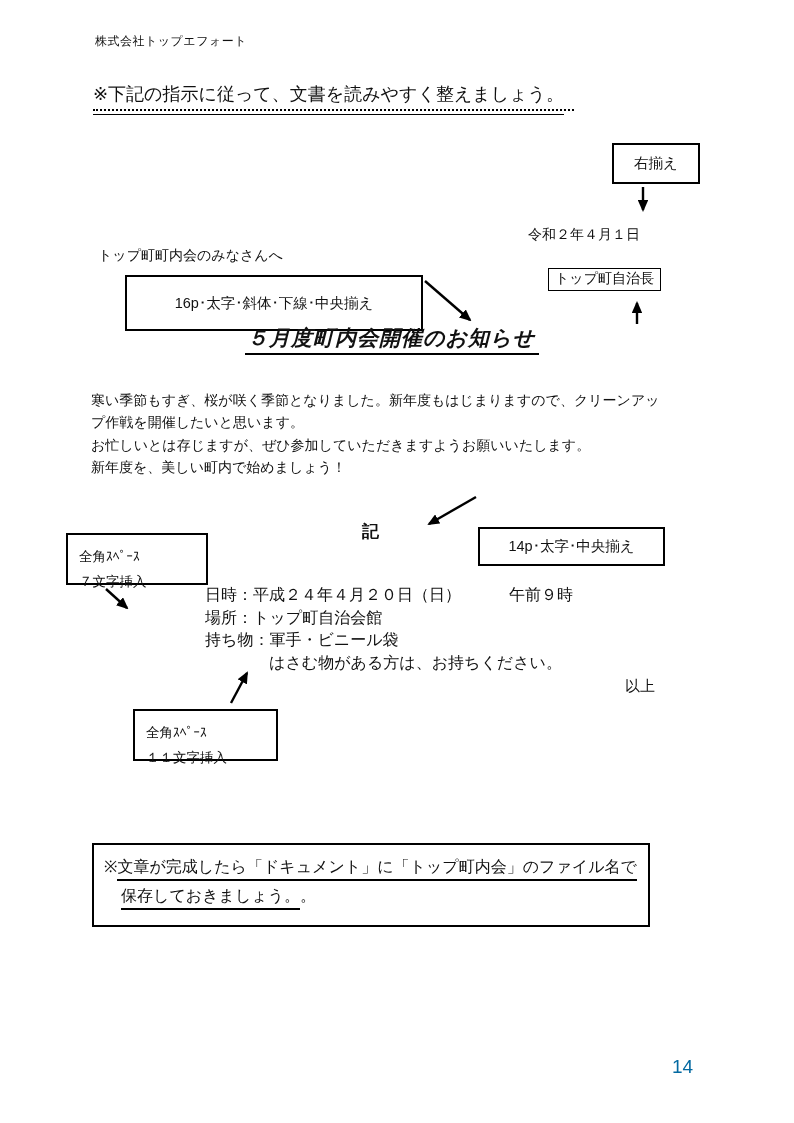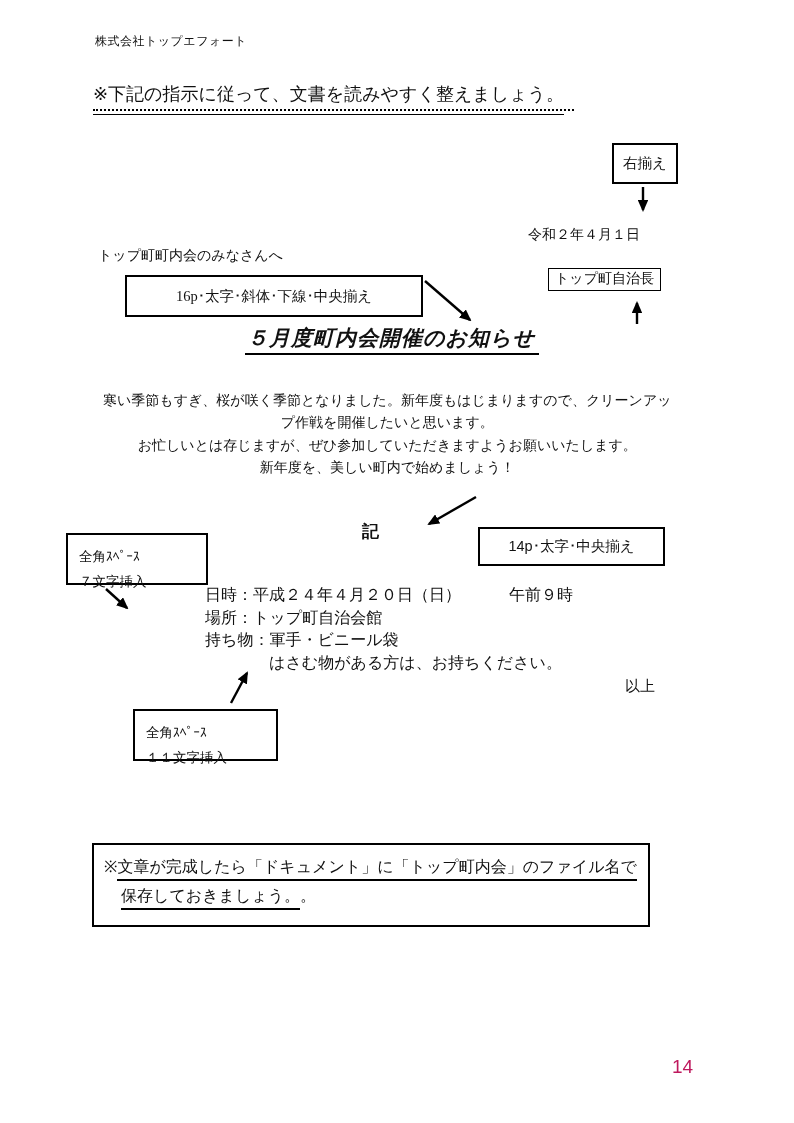--- a/index.html
+++ b/index.html
@@ -15,57 +15,57 @@
 
   .instruction { left:93px; top:82px; display:inline-block;
     border-bottom:2px dotted #000; padding:0 10px 3px 0; }
   .instruction > span { font-size:18px; border-bottom:1.5px solid #000; padding-bottom:10px; }
 
   .callout {
     border:2.5px solid #000; background:#fff; box-sizing:border-box;
     display:flex; align-items:center; justify-content:center;
     font-size:14.5px; line-height:1.15;
   }
-  .co-right-align   { left:612px; top:143px; width:66px;  height:41px; }
-  .co-title-format  { left:125px; top:275px; width:298px; height:42px; border-width:2px;font-family:Liberation Serif, serif; }
+  .co-right-align   { left:612px; top:143px; width:88px;  height:41px; }
+  .co-title-format  { left:125px; top:275px; width:298px; height:56px; border-width:2px; }
   .co-sender-format { left:575px; top:327px; width:128px; height:43px; }
   .co-ki-format     { left:478px; top:489px; width:187px; height:39px; border-width:2px;margin-top:38px; }
   .co-space7  { left:66px;  top:533px; width:142px; height:52px;
                 justify-content:flex-start; align-items:flex-start;
                 flex-direction:column; padding:5px 0 0 11px; font-size:13.5px; }
   .co-space11 { left:133px; top:709px; width:145px; height:52px;
                 justify-content:flex-start; align-items:flex-start;
                 flex-direction:column; padding:5px 0 0 11px; font-size:13.5px; }
   .co-space7 div, .co-space11 div { line-height:17px;margin-top:8px; }
 
   .doc-date { left:528px; top:226px; font-size:14px; }
   .salutation { left:98px; top:247px; font-size:14px; }
 
   .doc-title { left:245px; top:324px; font-size:21px; font-weight:bold; font-style:italic;
     border-bottom:2.5px solid #000; padding:0 4px 1px 2px; letter-spacing:1px; }
 
   .doc-sender { left:548px; top:268px; font-size:14px;
     border:1.5px solid #000; padding:1px 6px 2px 6px; }
 
-  .doc-body { left:103px; top:390px; font-size:14px; line-height:22.4px;text-align:center; }
+  .doc-body { left:91px; top:390px; font-size:14px; line-height:22.4px; }
   .doc-body div { white-space:nowrap; }
 
   .doc-ki { left:362px; top:520px; font-size:17px; font-weight:bold; }
 
   .doc-details { left:93px; top:584px; font-size:16px; line-height:22.6px; }
   .doc-details div { white-space:pre; }
 
   .doc-closing { left:625px; top:677px; font-size:15px; }
 
   .note-box { left:92px; top:843px; width:558px; height:84px; box-sizing:border-box;
     border:2px solid #000; padding:8px 8px 0 10px; font-size:16px; line-height:27px; }
   .note-box .nline2 { padding-left:17px; }
   .note-box .u { border-bottom:2px solid #000; padding-bottom:2px;font-family:Liberation Mono, monospace; }
 
-  .page-number { left:672px; top:1056px; font-size:19px; color:#be185d; }
+  .page-number { left:672px; top:1056px; font-size:19px; color:#0369a1; }
 
   svg.arrows { position:absolute; left:0; top:0; pointer-events:none; }
 </style>
 </head>
 <body>
 
 <div class="page">
 
   <div class="abs company gothic">株式会社トップエフォート</div>
 

